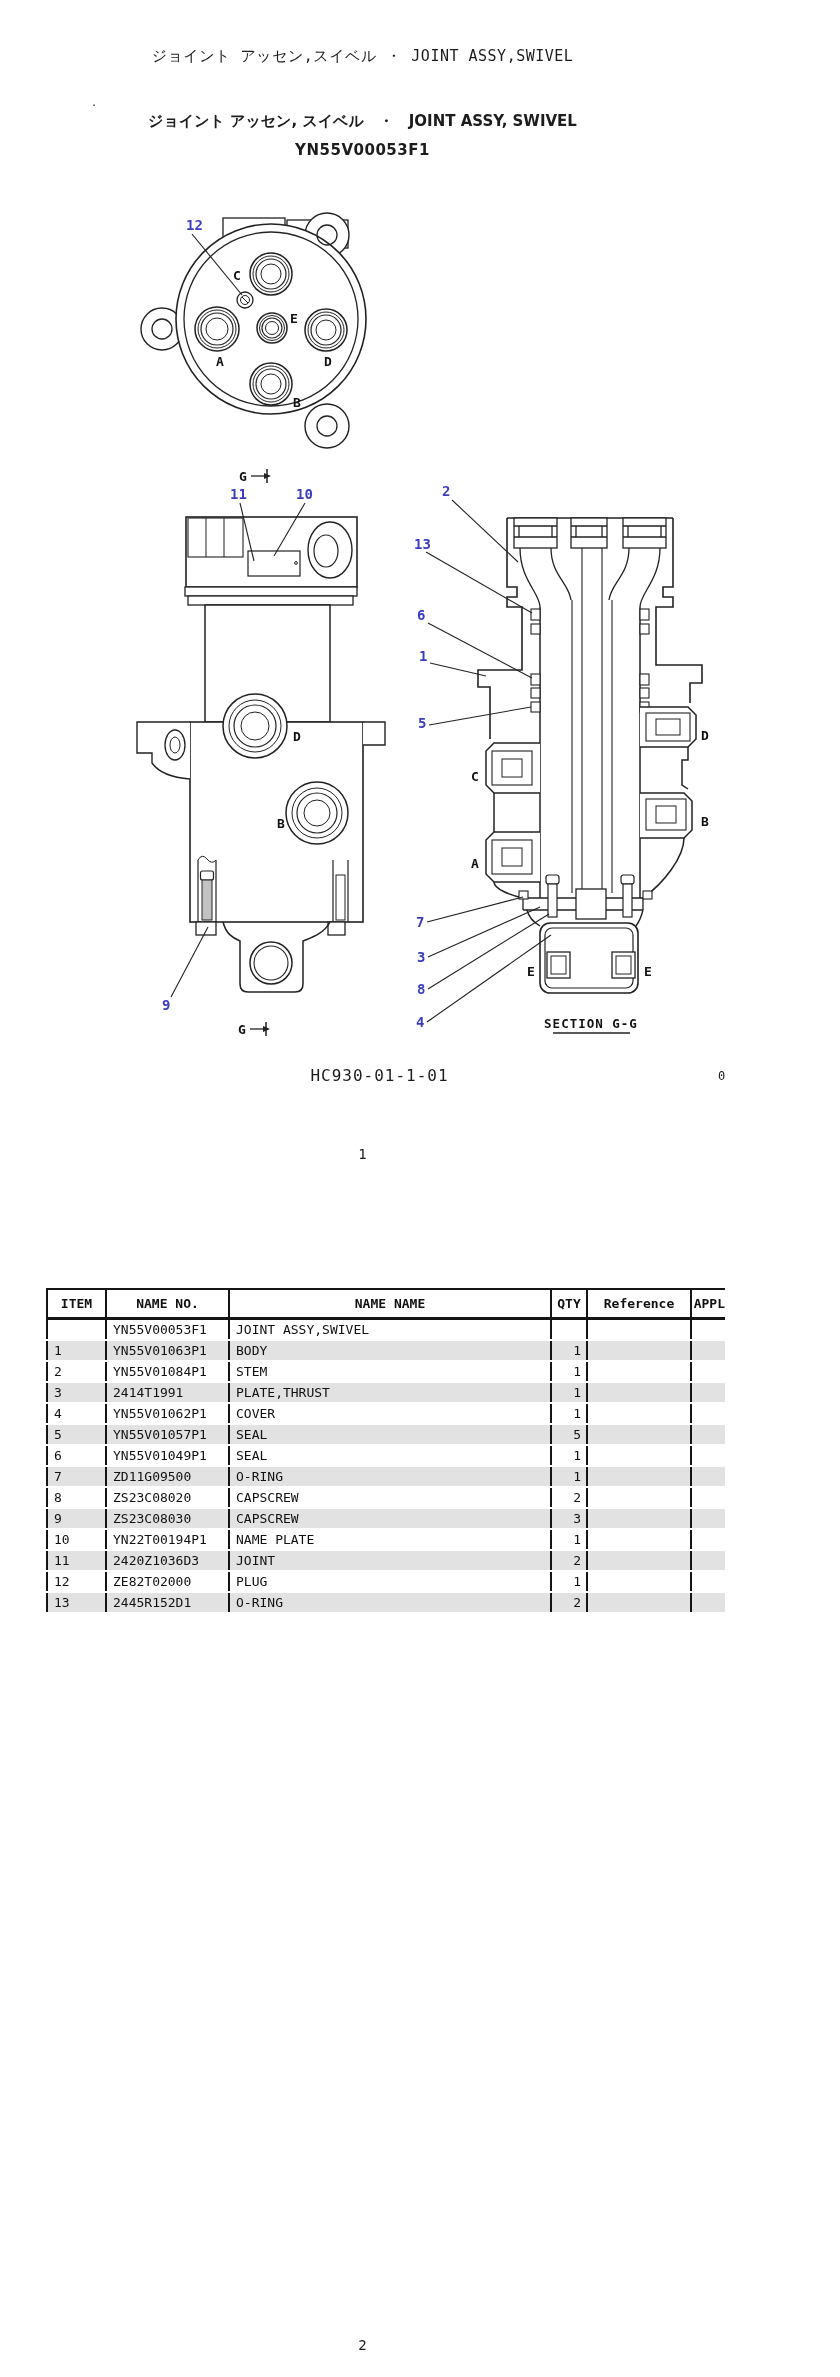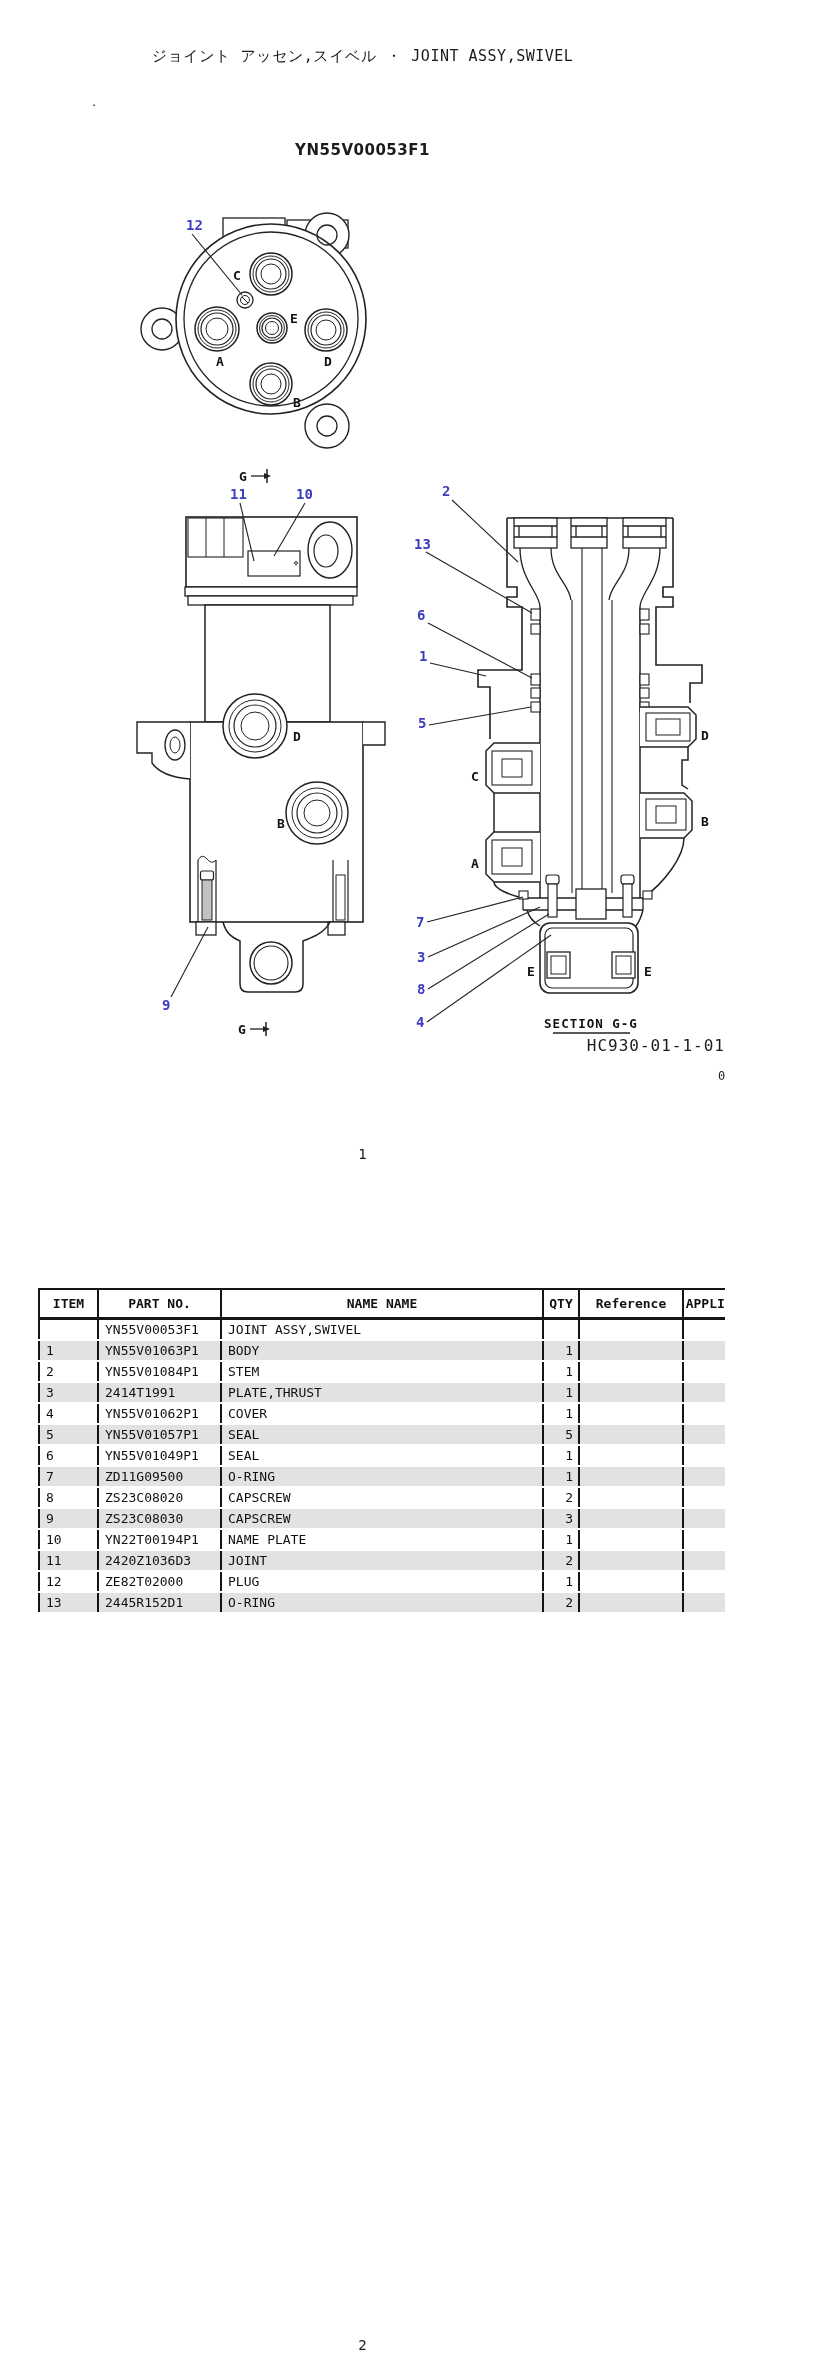--- a/index.html
+++ b/index.html
@@ -4,46 +4,47 @@
 <style>
   html,body{margin:0;padding:0;background:#ffffff;}
   .page{position:relative;width:725px;height:2377px;background:#fff;overflow:hidden;
         font-family:"DejaVu Sans",sans-serif;color:#1c1c1c;}
   .abs{position:absolute;}
   .center{left:0;right:0;text-align:center;}
   .title1{top:47px;font-size:15px;letter-spacing:0.5px;font-family:"DejaVu Sans Mono",monospace;}
   .stray{top:94px;left:92px;font-size:13px;}
   .title2{top:112px;font-size:15px;font-weight:bold;}
   .partcode{top:141px;font-size:15px;font-weight:bold;letter-spacing:0.5px;}
-  .dwgcode{top:1036px;font-size:16px;font-family:"DejaVu Sans Mono",monospace;letter-spacing:1px;padding-left:34px;text-align:right;}
+  .dwgcode{top:1066px;font-size:16px;font-family:"DejaVu Sans Mono",monospace;letter-spacing:1px;padding-left:34px;}
   .rev{top:1069px;left:718px;font-size:12px;font-family:"DejaVu Sans Mono",monospace;}
   .pagenum1{top:1146px;font-size:14px;font-family:"DejaVu Sans Mono",monospace;}
   .pagenum2{top:2337px;font-size:14px;font-family:"DejaVu Sans Mono",monospace;}
 
   .parts-table{position:absolute;left:38px;top:1288px;width:759px;border-collapse:collapse;
        table-layout:fixed;font-family:"DejaVu Sans Mono",monospace;font-size:13px;color:#111;}
   .parts-table,.parts-table th,.parts-table td{border-left:2px solid #151515;border-right:2px solid #151515;}
-  .parts-table{border:2px solid #151515;}
+  .parts-table{border:2px solid #151515;margin-left:8px;}
   .parts-table th{height:27px;border-bottom:3px solid #151515;font-weight:bold;font-size:13px;
        text-align:center;padding:0;white-space:nowrap;overflow:hidden;}
   .parts-table td{height:19px;padding:0 0 0 6px;border-bottom:2px solid #ffffff;
        white-space:nowrap;overflow:hidden;line-height:19px;}
   .parts-table td.qty{text-align:right;padding:0 5px 0 0;}
   .parts-table tr.shade{background:#e2e2e2;}
   svg text{font-family:"DejaVu Sans Mono",monospace;}
   .callout{fill:#3c3cc0;font-weight:bold;font-size:14px;}
   .portlbl{fill:#111;font-weight:bold;font-size:13px;}
 </style>
 </head>
 <body>
 
 <div class="page">
 
   <div class="abs center title1">ジョイント アッセン,スイベル ・ JOINT ASSY,SWIVEL</div>
   <div class="abs stray">.</div>
+  <div class="abs center title2">ジョイント アッセン, スイベル　・　JOINT ASSY, SWIVEL</div>
   <div class="abs center partcode">YN55V00053F1</div>
 
   <svg class="abs" style="left:90px;top:185px;" width="640" height="860" viewBox="0 0 640 860">
 
     <g stroke="#222" fill="none">
       <rect x="133" y="33" width="62" height="28" fill="#fff" stroke-width="1.3"></rect>
       <rect x="197" y="35" width="61" height="28" fill="#fff" stroke-width="1.3"></rect>
       <circle cx="237" cy="50" r="22" fill="#fff" stroke-width="1.4"></circle>
       <circle cx="72" cy="144" r="21" fill="#fff" stroke-width="1.4"></circle>
       <circle cx="237" cy="241" r="22" fill="#fff" stroke-width="1.4"></circle>
@@ -276,21 +277,21 @@
       <col style="width:59px">
         <col style="width:123px">
         <col style="width:322px">
       <col style="width:36px">
         <col style="width:104px">
         <col style="width:115px">
     </colgroup>
     <thead>
       <tr>
         <th>ITEM</th>
-        <th>PART NO.</th>
+        <th>NAME NO.</th>
         <th>NAME NAME</th>
         <th>QTY</th>
         <th>Reference</th>
         <th>APPLICABLE NO.</th>
       </tr>
     </thead>
     <tbody id="parts-tbody">
         <tr>
           <td></td>
           <td>YN55V00053F1</td>

